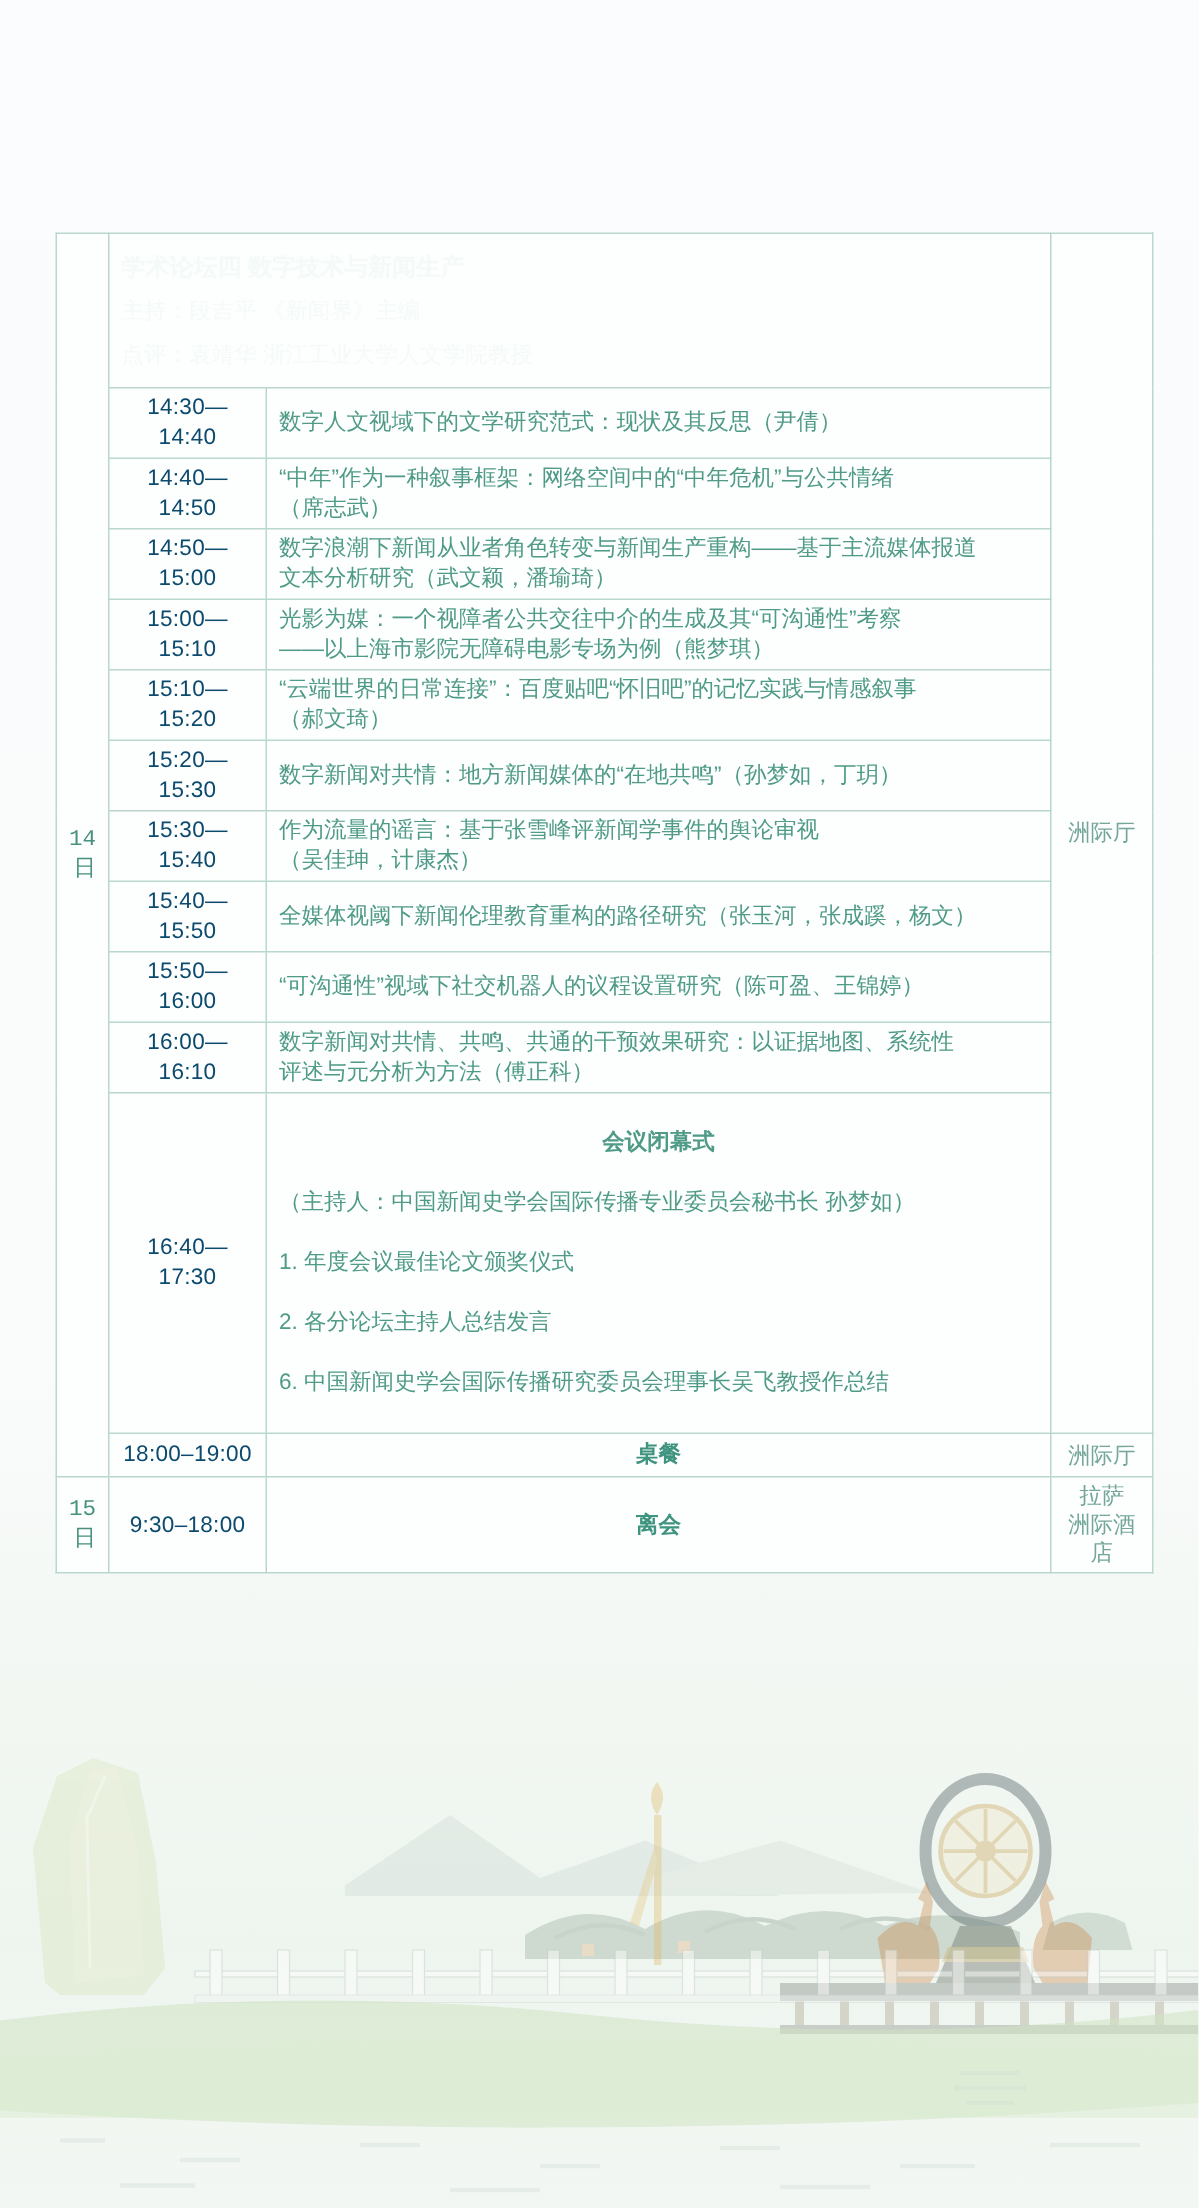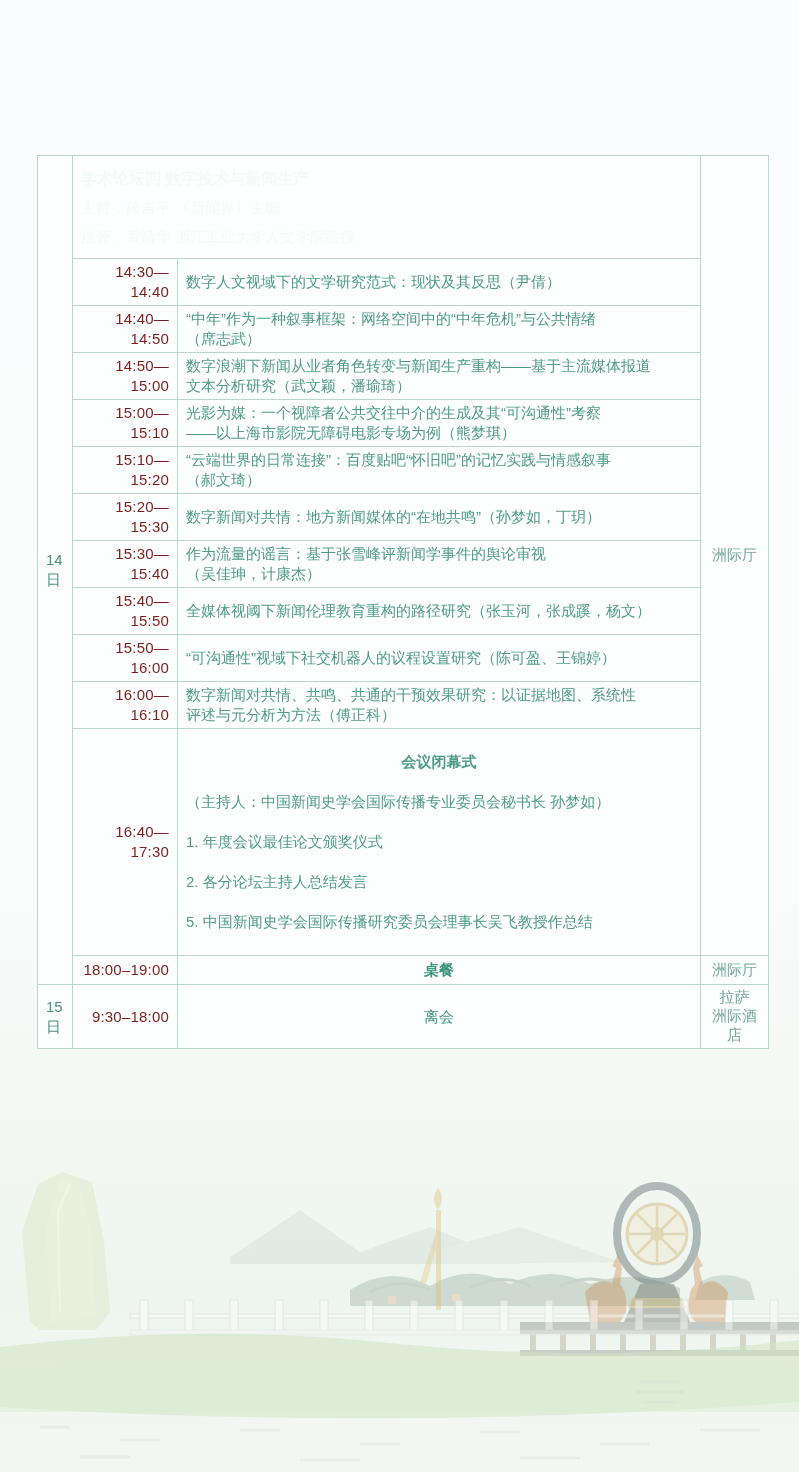--- a/index.html
+++ b/index.html
@@ -19,42 +19,42 @@
     font-size:15px;line-height:20px;color:#4f9b87;
   }
   table.schedule td{
     border:1px solid #b9d7cf;
     vertical-align:middle;
     padding:3px 8px;
     box-sizing:border-box;
     background:#fdfefe;
   }
   td.date-cell{
-    text-align:left;padding:0 2px;color:#47917d;background:#fcfdfd;
+    text-align:right;padding:0 2px;color:#47917d;background:#fcfdfd;font-family:Liberation Mono, monospace;
   }
   td.green-header{
     background:#4da58d;color:#f4faf8;
     padding:14px 10px 14px 122px;line-height:29px;
   }
   .green-header .hdr-title{font-weight:bold;font-size:16px;}
   td.time-cell{
-    text-align:right;color:#7f1d1d;padding:3px 2px;letter-spacing:0.2px;
+    text-align:center;color:#0c4a6e;padding:3px 2px;letter-spacing:0.2px;
   }
   td.content-cell{
     padding-left:16px;white-space:pre-line;
   }
   td.loc-cell{
-    text-align:center;color:#74a79a;padding:2px 2px;white-space:pre-line;line-height:19px;font-family:Liberation Serif, serif;
+    text-align:center;color:#74a79a;padding:2px 2px;white-space:pre-line;line-height:19px;
   }
   .closing-title{font-weight:bold;text-align:center;}
   td.dinner-cell{
     background:#e8f1ed;font-weight:bold;color:#3f9480;padding-left:16px;text-align:center;
   }
   td.departure-cell{
-    background:#cbdfd6;font-weight:normal;color:#3f9480;text-align:center;
+    background:#cbdfd6;font-weight:bold;color:#3f9480;text-align:center;
   }
   
   .scenery{position:absolute;left:0;top:1172px;width:799px;height:300px;}
 </style>
 </head>
 <body>
 
 <div class="page">
 
   <table class="schedule">
@@ -122,21 +122,21 @@
 评述与元分析为方法（傅正科）</td>
       </tr>
 
       <tr style="height:107px">
         <td class="time-cell">16:40—17:30</td>
         <td class="content-cell">
           <div class="closing-title">会议闭幕式</div>
           <div>（主持人：中国新闻史学会国际传播专业委员会秘书长 孙梦如）</div>
           <div>1. 年度会议最佳论文颁奖仪式</div>
           <div>2. 各分论坛主持人总结发言</div>
-          <div>5. 中国新闻史学会国际传播研究委员会理事长吴飞教授作总结</div>
+          <div>6. 中国新闻史学会国际传播研究委员会理事长吴飞教授作总结</div>
         </td>
       </tr>
 
       <tr style="height:29px">
         <td class="time-cell">18:00–19:00</td>
         <td class="dinner-cell">桌餐</td>
         <td class="loc-cell">洲际厅</td>
       </tr>
 
       <tr style="height:41px">

